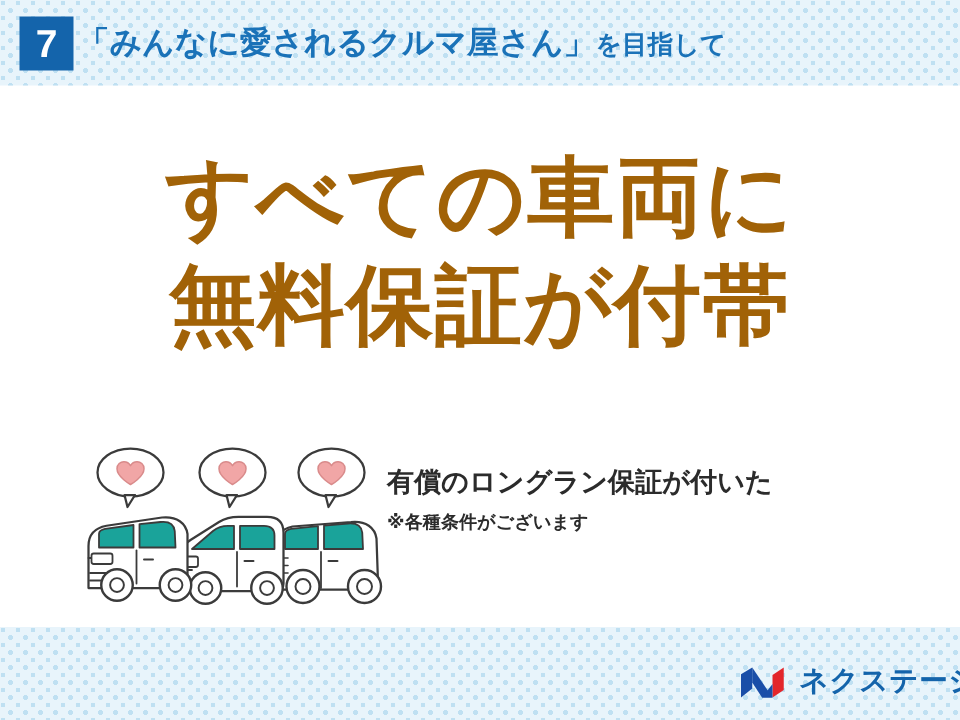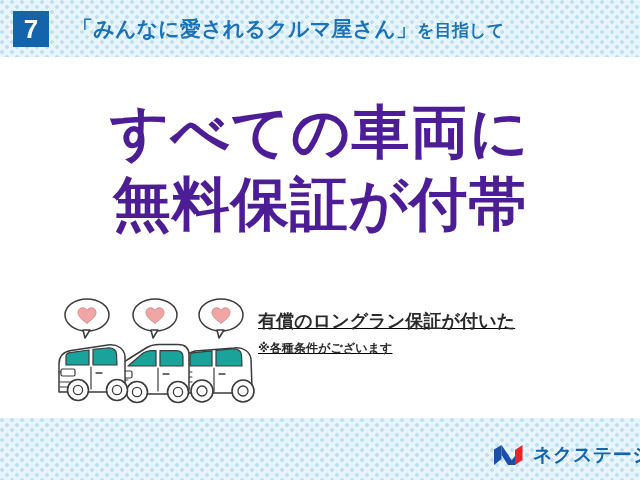--- a/index.html
+++ b/index.html
@@ -52,21 +52,21 @@
     background: #1464ab;
     color: #ffffff;
     font-size: 26px;
     font-weight: bold;
     line-height: 36px;
     text-align: center;
     letter-spacing: 0;
   }
   #header-title {
     position: absolute;
-    left: 72px;
+    left: 52px;
     top: 13px;
     height: 32px;
     line-height: 32px;
     font-size: 21px;
     font-weight: bold;
     color: #1a72b8;
     white-space: nowrap;
     letter-spacing: 0.2px;
   }
   #header-title .small {
@@ -75,41 +75,40 @@
 
   
   #headline {
     position: absolute;
     left: 0;
     top: 96px;
     width: 640px;
     text-align: center;
   }
   .headline-line {
-    color: #4c1d95;
+    color: #a16207;
     font-weight: bold;
     letter-spacing: 1px;
     white-space: nowrap;
   }
   #headline-line-1 {
     font-size: 58px;
     line-height: 72px;
   }
   #headline-line-2 {
     font-size: 58px;
     line-height: 72px;
   }
 
   
   #body-copy {
     position: absolute;
     left: 258px;
     top: 308px;
     width: 372px;
-    text-decoration: underline;
   }
   .body-line {
     color: #2b2b2b;
     font-size: 18px;
     font-weight: bold;
     line-height: 27px;
     white-space: nowrap;
     letter-spacing: 0.1px;
   }
   .body-line.note {

